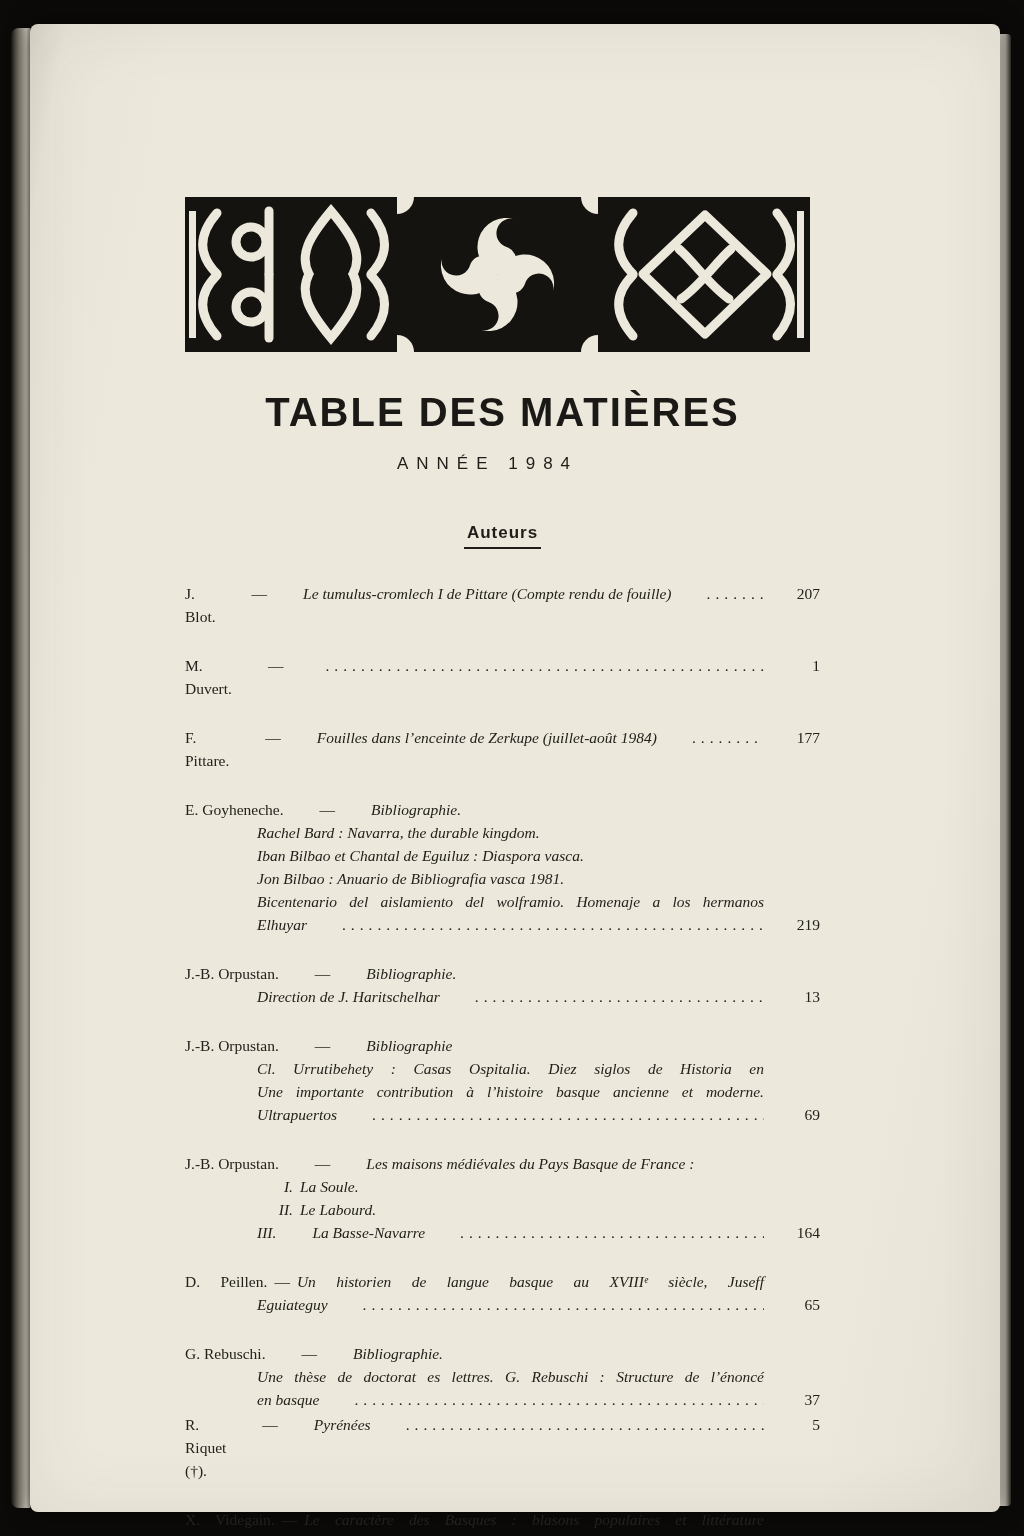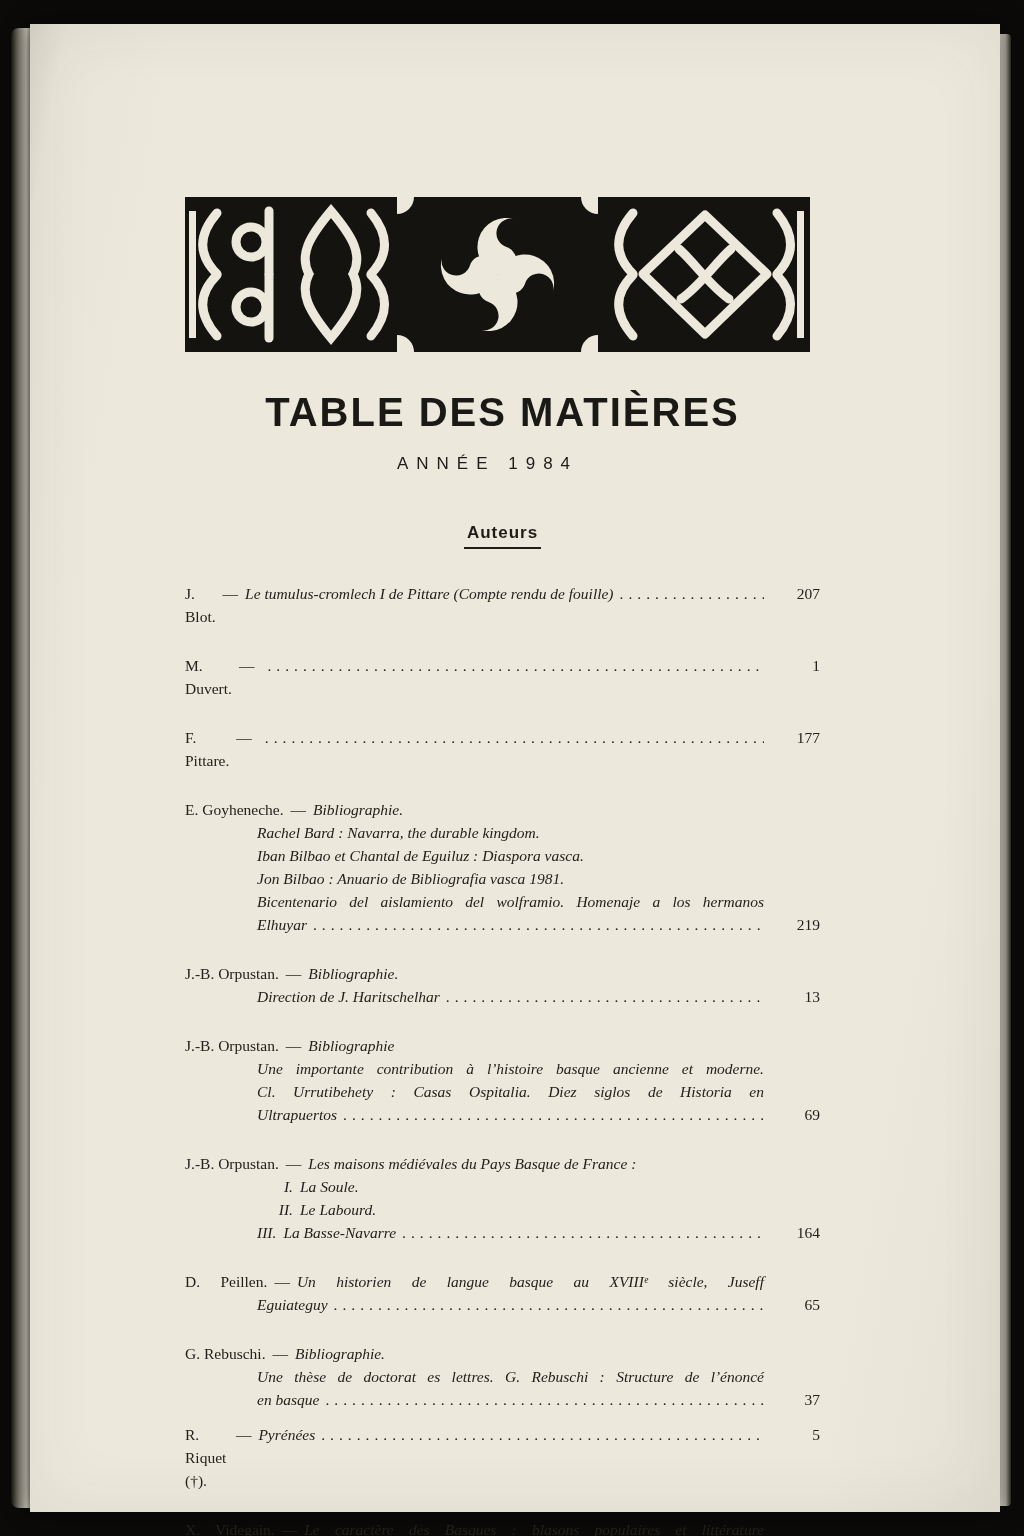--- a/index.html
+++ b/index.html
@@ -24,20 +24,21 @@
   
   .page-stack-edge{
     position:absolute;left:999px;top:34px;width:12px;height:1472px;
     background:linear-gradient(90deg,#f0ede3 0%,#b5b0a4 55%,#2a2823 100%);
     border-radius:0 4px 4px 0;
   }
   .page{
     position:absolute;left:30px;top:24px;width:970px;height:1488px;
     background:linear-gradient(100deg,#d9d5c9 0%,#e8e4d8 3%,var(--paper) 12%,var(--paper) 85%,#e4e0d4 100%);
     box-shadow:0 0 22px rgba(0,0,0,.65), inset 0 0 70px rgba(60,50,30,.07);
+    border-radius:8px;
   }
   .ornament{position:absolute;left:155px;top:173px;width:625px;height:155px;}
   .page-title{
     position:absolute;left:155px;top:366px;width:635px;margin:0;
     text-align:center;
     font-family:"Liberation Sans", sans-serif;font-weight:bold;font-size:40px;
     letter-spacing:2px;color:#1b1915;
   }
   .page-subtitle{
     position:absolute;left:140px;top:430px;width:635px;text-align:center;
@@ -50,23 +51,23 @@
     font-family:"Liberation Sans", sans-serif;font-weight:bold;font-size:17px;
     letter-spacing:1px;color:#201d18;
     border-bottom:2px solid #201d18;padding:0 3px 4px;
   }
   .toc{
     position:absolute;left:155px;top:558px;width:635px;
     font-size:15.5px;line-height:23px;color:var(--ink);
   }
   .entry{margin-top:26px;}
   .entry:first-child{margin-top:0;}
-  .entry.tight{margin-top:12px;font-family:Liberation Serif, serif;}
+  .entry.tight{margin-top:2px;font-family:Liberation Serif, serif;}
   .line{position:relative;padding-right:56px;}
-  .line.flex{display:flex;align-items:baseline;}
+  .line.flex{display:flex;align-items:baseline;gap:29px;}
   .line.flex .it{white-space:nowrap;}
   .line.justify{display:block;text-align:justify;text-align-last:justify;}
   .line.sub{padding-left:72px;}
   .author{font-style:normal;}
   .dash{margin:0 7px;}
   .it{font-style:italic;}
   .num{display:inline-block;width:36px;text-align:right;margin-right:7px;}
   .dots{flex:1 1 auto;min-width:0;overflow:hidden;white-space:nowrap;padding:0 4px 0 6px;font-style:normal;}
   .dots::after{
     content:"................................................................................................";
@@ -148,20 +149,21 @@
             <span class="author">M. Duvert.</span>
             <span class="dash">—</span>
             <span class="dots"></span>
             <span class="pg">1</span>
           </div>
         </div>
         <div class="entry">
           <div class="line flex">
             <span class="author">F. Pittare.</span>
             <span class="dash">—</span>
+            <span class="it">Fouilles dans l’enceinte de Zerkupe (juillet-août 1984)</span>
             <span class="dots"></span>
             <span class="pg">177</span>
           </div>
         </div>
         <div class="entry">
           <div class="line flex">
             <span class="author">E. Goyheneche.</span>
             <span class="dash">—</span>
             <span class="it">Bibliographie.</span>
           </div>
@@ -186,22 +188,22 @@
             <span class="dots"></span>
             <span class="pg">13</span>
           </div>
         </div>
         <div class="entry">
           <div class="line flex">
             <span class="author">J.-B. Orpustan.</span>
             <span class="dash">—</span>
             <span class="it">Bibliographie</span>
           </div>
+          <div class="line sub justify"><span class="it">Cl. Urrutibehety : Casas Ospitalia. Diez siglos de Historia en</span></div>
           <div class="line sub justify"><span class="it">Une importante contribution à l’histoire basque ancienne et moderne.</span></div>
-          <div class="line sub justify"><span class="it">Cl. Urrutibehety : Casas Ospitalia. Diez siglos de Historia en</span></div>
           <div class="line sub flex">
             <span class="it">Ultrapuertos</span>
             <span class="dots"></span>
             <span class="pg">69</span>
           </div>
         </div>
         <div class="entry">
           <div class="line flex">
             <span class="author">J.-B. Orpustan.</span>
             <span class="dash">—</span>

